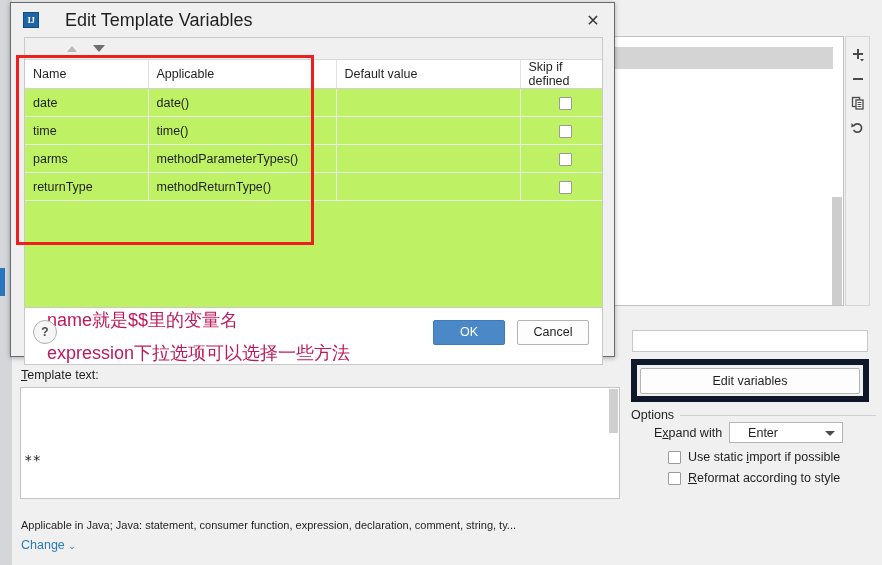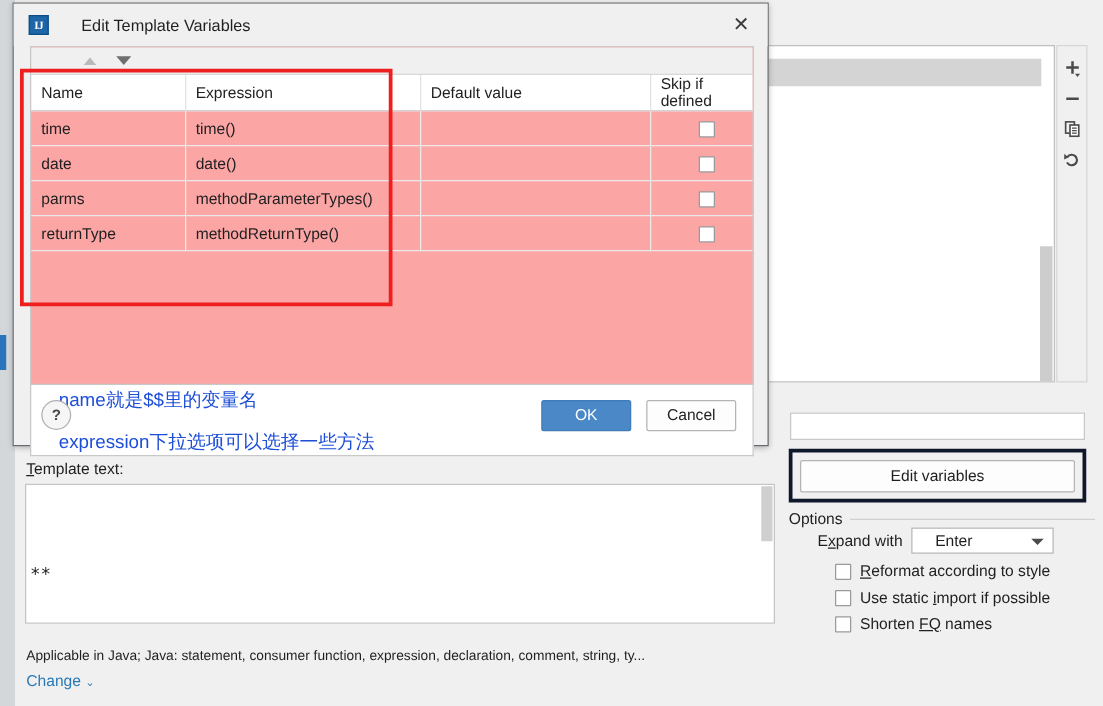--- a/index.html
+++ b/index.html
@@ -55,21 +55,21 @@
     color: #4a4a4a;
   }
   .bg-field {
     position: absolute; left: 632px; top: 330px; width: 236px; height: 22px;
     background: #ffffff; border: 1px solid #c8c8c8; box-sizing: border-box;
   }
 
   
   .edit-vars-wrap {
     position: absolute; left: 631px; top: 359px; width: 238px; height: 43px;
-    border: 3px solid #0f172a; box-sizing: border-box;
+    border: 6px solid #0f172a; box-sizing: border-box;
     display: flex; align-items: center; justify-content: center;
   }
   .edit-vars-btn {
     width: 218px; height: 24px; background: #fdfdfd;
     border: 1px solid #b4b4b4; border-radius: 2px;
     display: flex; align-items: center; justify-content: center;
     font-size: 12.5px; color: #1f1f1f;
   }
 
   
@@ -133,31 +133,31 @@
     height: 34px; display: flex; align-items: center; padding: 0 0 0 12px;
     background: #f0f0f0; position: relative;
   }
   .ij-icon {
     width: 16px; height: 16px; flex: none; margin-right: 26px;
     background: #1d65a6; border: 1px solid #0d4d85; box-sizing: border-box;
     display: flex; align-items: center; justify-content: center;
     color: #ffffff; font-size: 9px; font-weight: bold;
     font-family: "Liberation Serif", serif; letter-spacing: -0.5px;
   }
-  .dlg-title { font-size: 13px; color: #1f1f1f; }
+  .dlg-title { font-size: 18px; color: #1f1f1f; }
   .dlg-close {
     position: absolute; right: 10px; top: 8px; width: 22px; height: 20px;
     display: flex; align-items: center; justify-content: center;
     font-size: 16px; color: #3a3a3a; line-height: 1;
   }
 
   .dlg-body { position: relative; padding: 0 13px; }
 
   .table-panel {
-    position: relative; width: 579px; height: 271px; background: #fca5a5;
+    position: relative; width: 579px; height: 271px; background: #bef264;
     border: 1px solid #c8c8c8; box-sizing: border-box;
   }
   .table-toolbar {
     height: 21px; background: #f0f0f0; border-bottom: 1px solid #d8d8d8;
     display: flex; align-items: center; padding-left: 42px; gap: 16px;
   }
   .tri-up { width: 0; height: 0; border-left: 5px solid transparent; border-right: 5px solid transparent; border-bottom: 6px solid #b9b9b9; }
   .tri-down { width: 0; height: 0; border-left: 6px solid transparent; border-right: 6px solid transparent; border-top: 7px solid #6e6e6e; }
 
   table.vars { width: 100%; border-collapse: collapse; table-layout: fixed; font-size: 12.5px; }
@@ -181,21 +181,21 @@
   tr.selected .cell-cb { border-color: #ffffff; }
 
   .annotation-area {
     position: relative; width: 579px; height: 57px; background: #ffffff;
     border-left: 1px solid #c8c8c8; border-right: 1px solid #c8c8c8;
     border-bottom: 1px solid #c8c8c8;
     box-sizing: border-box;
   }
   .ann-text {
     position: absolute; left: 22px; top: 2px;
-    color: #1d4ed8; font-size: 15px; line-height: 27px; white-space: pre;
+    color: #be185d; font-size: 18px; line-height: 27px; white-space: pre;
     font-family: "Liberation Sans", "DejaVu Sans", sans-serif;
   }
 
   .dlg-footer {
     position: absolute; left: 0; right: 0; bottom: 0; height: 48px;
     display: flex; align-items: center; padding: 0 25px 0 22px;
   }
   .help-btn {
     width: 22px; height: 22px; border-radius: 50%; border: 1px solid #b0b0b0;
     background: #f6f6f6; display: flex; align-items: center; justify-content: center;
@@ -291,29 +291,25 @@
     <div class="expand-row">
       <span class="expand-label">E<u>x</u>pand with</span>
       <div class="combo">
         <span>Enter</span>
         <span class="caret"></span>
       </div>
     </div>
 
     <div class="opt-check-row">
       <span class="cb"></span>
-      <span class="opt-check-label"><u>R</u>eformat according to style</span>
+      <span class="opt-check-label">Use static <u>i</u>mport if possible</span>
     </div>
     <div class="opt-check-row">
       <span class="cb"></span>
-      <span class="opt-check-label">Use static <u>i</u>mport if possible</span>
-    </div>
-    <div class="opt-check-row">
-      <span class="cb"></span>
-      <span class="opt-check-label">Shorten <u>FQ</u> names</span>
+      <span class="opt-check-label"><u>R</u>eformat according to style</span>
     </div>
   </div>
 
   <div class="dialog">
 
     <div class="dlg-titlebar">
       <span class="ij-icon">IJ</span>
       <span class="dlg-title">Edit Template Variables</span>
       <span class="dlg-close">✕</span>
     </div>
@@ -329,35 +325,35 @@
         <table class="vars">
           <colgroup>
             <col style="width:123px">
               <col style="width:188px">
               <col style="width:184px">
               <col style="width:82px">
           </colgroup>
           <thead>
             <tr>
               <th>Name</th>
-              <th>Expression</th>
+              <th>Applicable</th>
               <th>Default value</th>
               <th>Skip if defined</th>
             </tr>
           </thead>
           <tbody>
             <tr>
+              <td>date</td>
+              <td>date()</td>
+              <td></td>
+              <td class="ckcell"><span class="cell-cb"></span></td>
+            </tr>
+            <tr>
               <td>time</td>
               <td>time()</td>
-              <td></td>
-              <td class="ckcell"><span class="cell-cb"></span></td>
-            </tr>
-            <tr>
-              <td>date</td>
-              <td>date()</td>
               <td></td>
               <td class="ckcell"><span class="cell-cb"></span></td>
             </tr>
             <tr>
               <td>parms</td>
               <td>methodParameterTypes()</td>
               <td></td>
               <td class="ckcell"><span class="cell-cb"></span></td>
             </tr>
             <tr>

